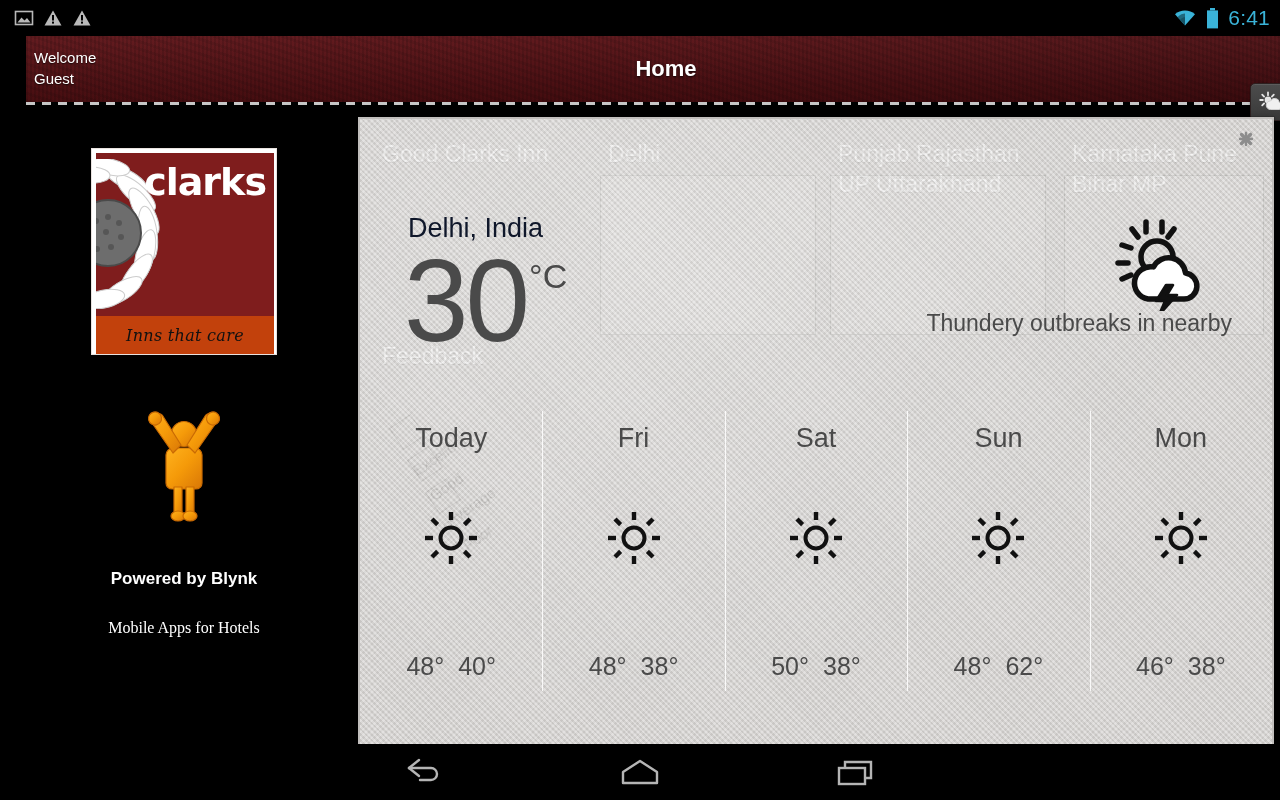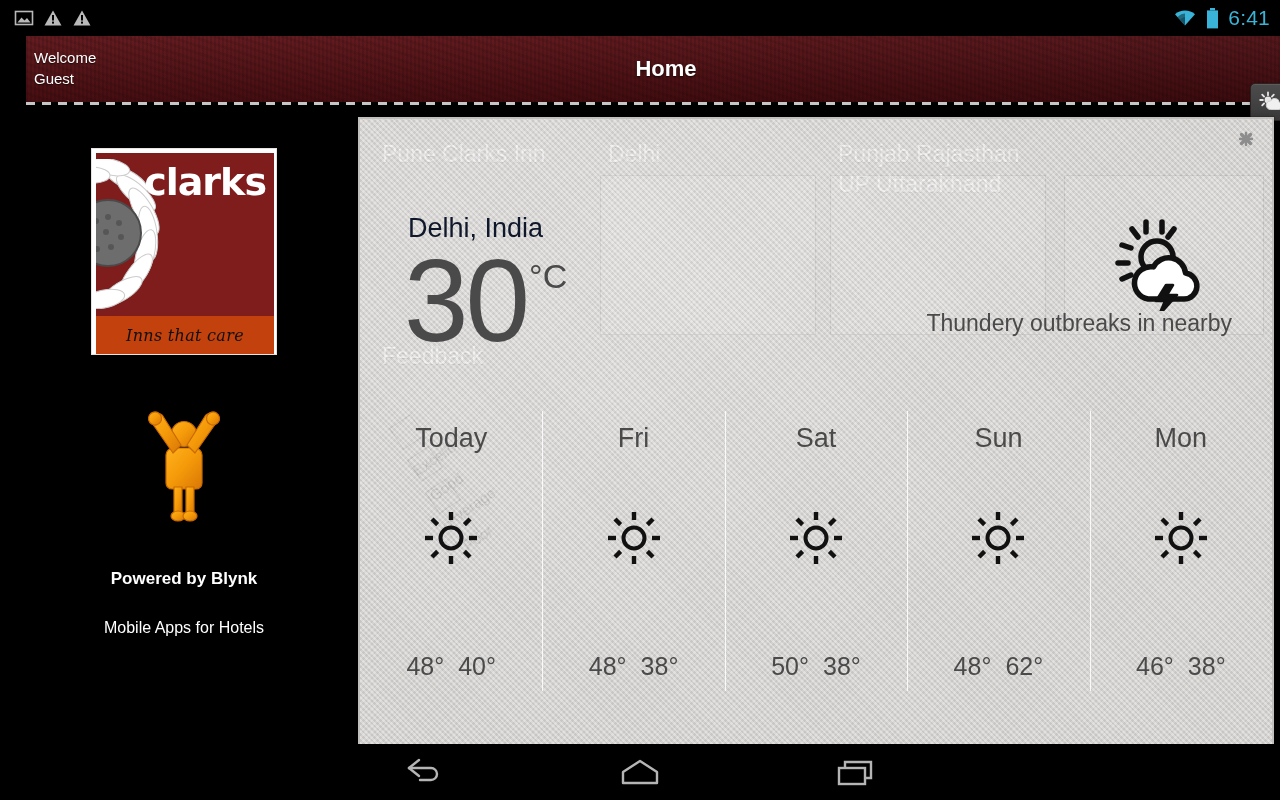--- a/index.html
+++ b/index.html
@@ -199,20 +199,21 @@
     color: #ffffff;
     font-size: 17px;
     font-weight: bold;
     text-shadow: 0 1px 2px rgba(0,0,0,.55);
   }
   #tagline {
     margin-top: 30px;
     color: #ffffff;
     font-size: 16px;
     text-shadow: 0 1px 2px rgba(0,0,0,.55);
+    font-family: Liberation Serif, serif;
   }
 
   
   #weather-panel {
     position: absolute;
     left: 332px; top: 81px;
     width: 916px; height: 646px;
     background: #d5d3d1;
     border: 2px solid #c2bfbd;
     box-shadow: 0 0 0 1px rgba(0,0,0,.12), 0 2px 7px rgba(0,0,0,.35);
@@ -489,24 +490,26 @@
         </g>
       </svg>
 
       <div id="powered">Powered by Blynk</div>
       <div id="tagline">Mobile Apps for Hotels</div>
     </div>
 
     <div id="weather-panel">
 
       <div id="ghost-layer">
-        <div class="ghost-txt" style="left:22px;  top:20px;">Pune Clarks Inn</div>
+        <div class="ghost-txt" style="left:22px;  top:20px;">Good Clarks Inn</div>
         <div class="ghost-txt" style="left:248px; top:20px;">Delhi</div>
         <div class="ghost-txt" style="left:478px; top:20px;">Punjab Rajasthan
 UP Uttarakhand</div>
+        <div class="ghost-txt" style="left:712px; top:20px;">Karnataka Pune
+Bihar MP</div>
         <div class="ghost-txt" style="left:22px;  top:222px;">Feedback</div>
         <div class="ghost-box" style="left:240px; top:56px;  width:216px; height:160px;"></div>
         <div class="ghost-box" style="left:470px; top:56px;  width:216px; height:160px;"></div>
         <div class="ghost-box" style="left:704px; top:56px;  width:200px; height:160px;"></div>
         <div class="ghost-chk" style="left:34px;  top:300px; transform:rotate(-34deg);"></div>
         <div class="ghost-chk" style="left:52px;  top:332px; transform:rotate(-34deg);"></div>
         <div class="ghost-chk" style="left:70px;  top:364px; transform:rotate(-34deg);"></div>
         <div class="ghost-chk" style="left:88px;  top:396px; transform:rotate(-34deg);"></div>
         <div id="ghost-feedback-opts">
           <span>Excellent</span>

